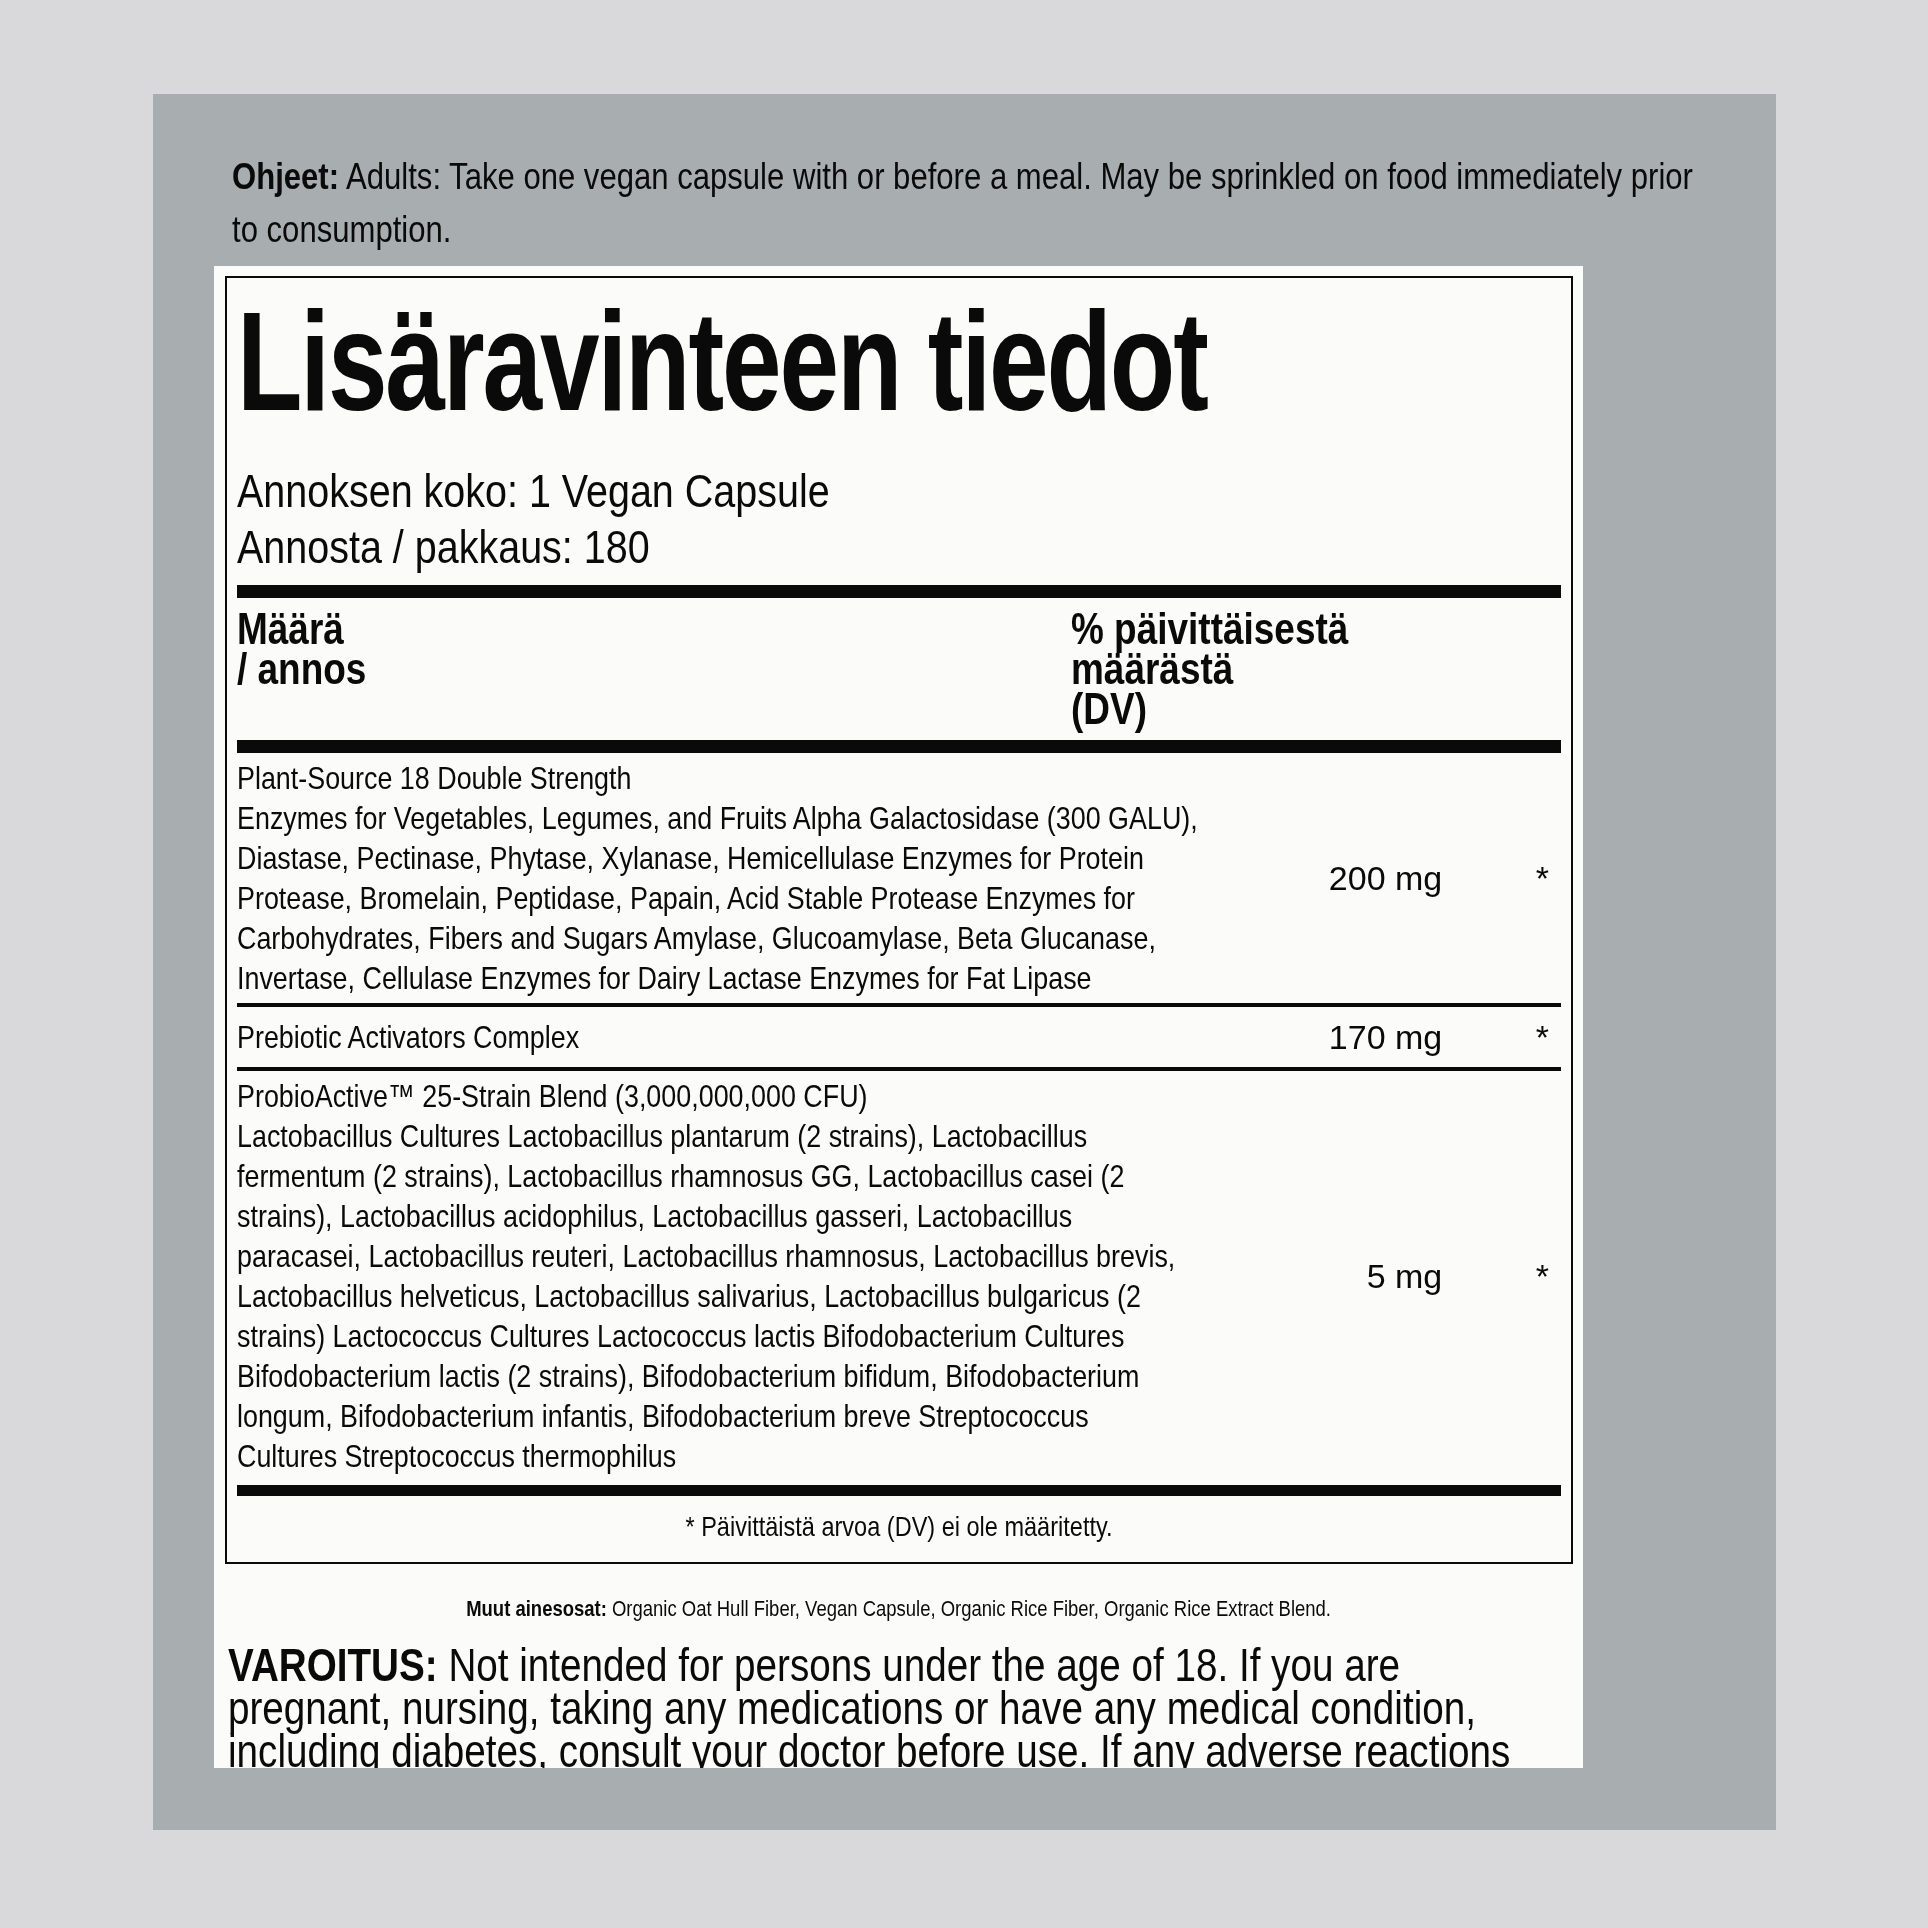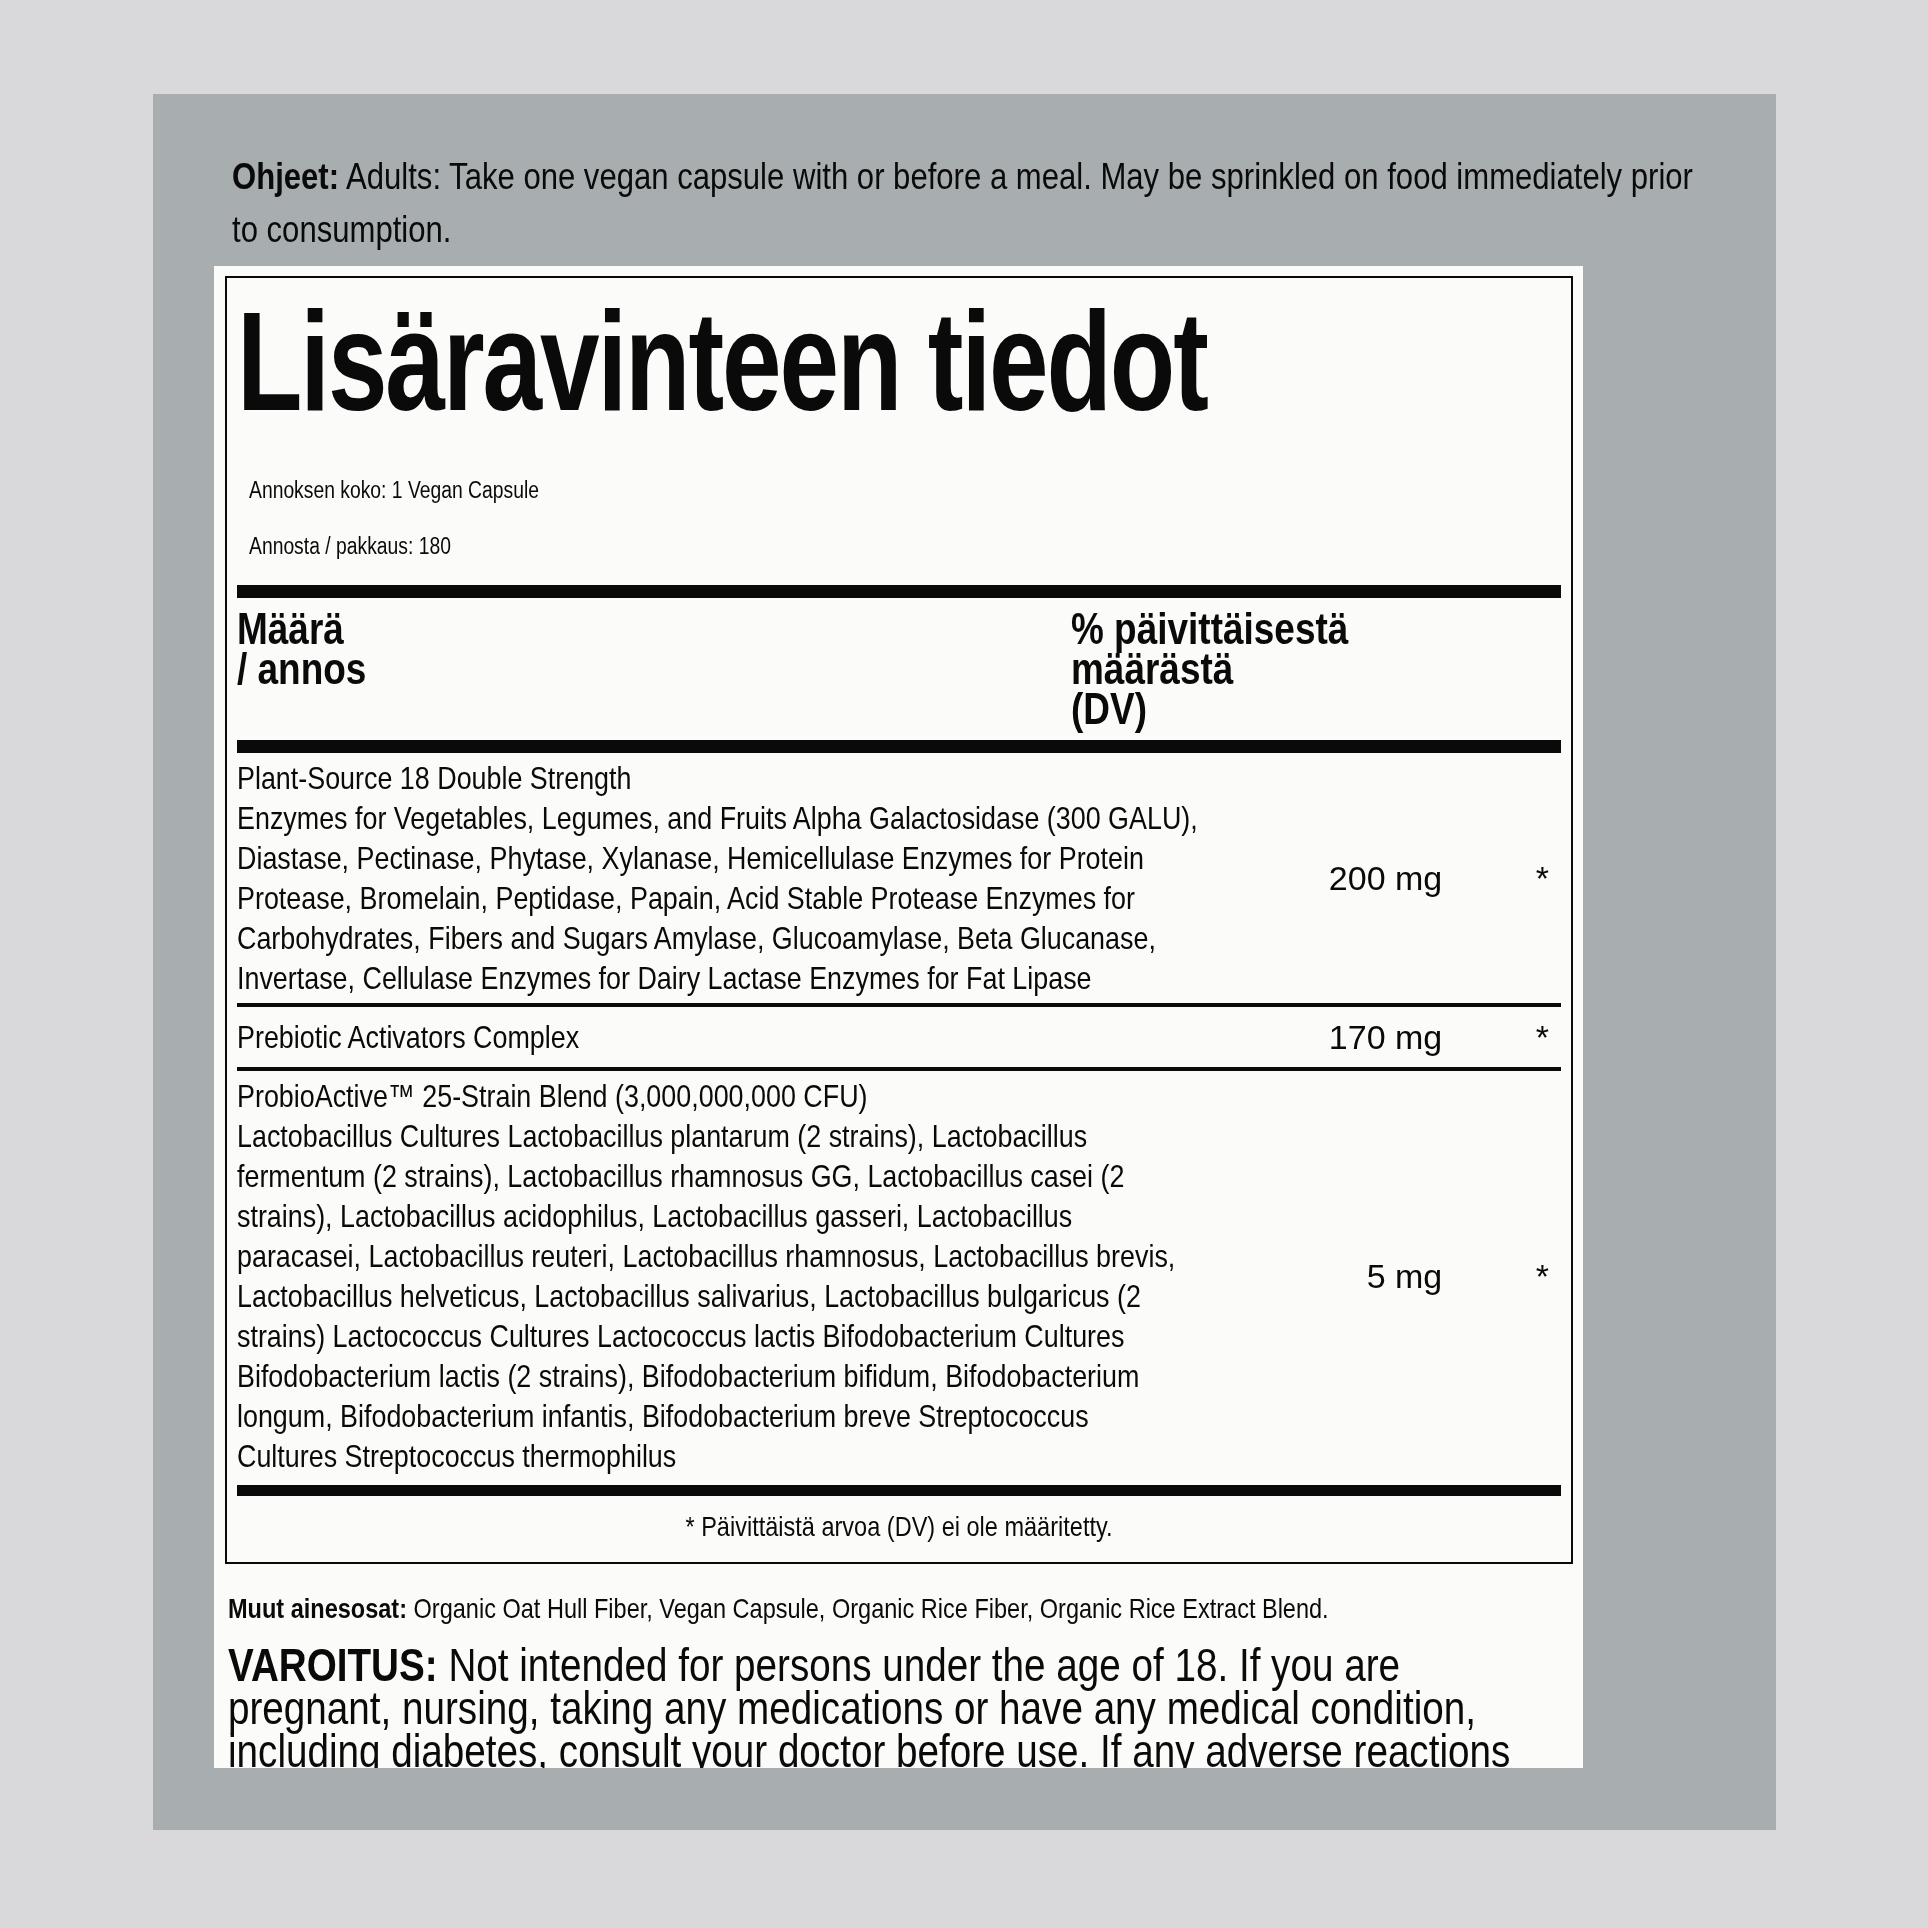--- a/index.html
+++ b/index.html
@@ -47,21 +47,21 @@
   .facts-title {
     margin: 0;
     font-size: 141px; line-height: 147px;
     font-weight: bold; letter-spacing: -2.8px;
     white-space: nowrap;
   }
   .facts-title .t {
     display: inline-block;
     transform: scaleX(0.76); transform-origin: 0 0;
   }
-  .serving-line { margin: 12px; font-size: 23px; line-height: 43px; }
+  .serving-line { margin: 0; font-size: 47px; line-height: 43px; }
   .serving-1 { margin-top: 34px; }
   .serving-2 { margin-top: 13px; }
   .bar-thick { height: 13px; background: #0a0a0a; margin-top: 17px; }
   .bar-thick-2 { height: 13px; background: #0a0a0a; margin-top: 11.3px; }
   .bar-med { height: 10.4px; background: #0a0a0a; margin-top: 4.7px; }
   .sep { height: 3.8px; background: #0a0a0a; }
 
   .hdr {
     display: flex; justify-content: space-between;
     margin: 11.3px 0;
@@ -80,22 +80,23 @@
   .row-2 { padding: 10.4px 0; }
   .amt { text-align: right; font-size: 34px; }
   .dv  { text-align: right; padding-right: 12.2px; font-size: 34px; }
 
   .footnote {
     margin: 0; padding: 13px 0 17px 0;
     font-size: 28px; line-height: 36px; text-align: center;
   }
   .other-line {
     margin: 24.5px 2.8px 0 2.8px;
-    font-size: 28px; line-height: 41px;
+    font-size: 22px; line-height: 41px;
     white-space: nowrap;
+    text-align: center;
   }
   .warning-block {
     margin: 15px 2.8px 0 2.8px;
     font-size: 46px; line-height: 43px;
   }
 </style>
 </head>
 <body>
 
 <div class="panel">

